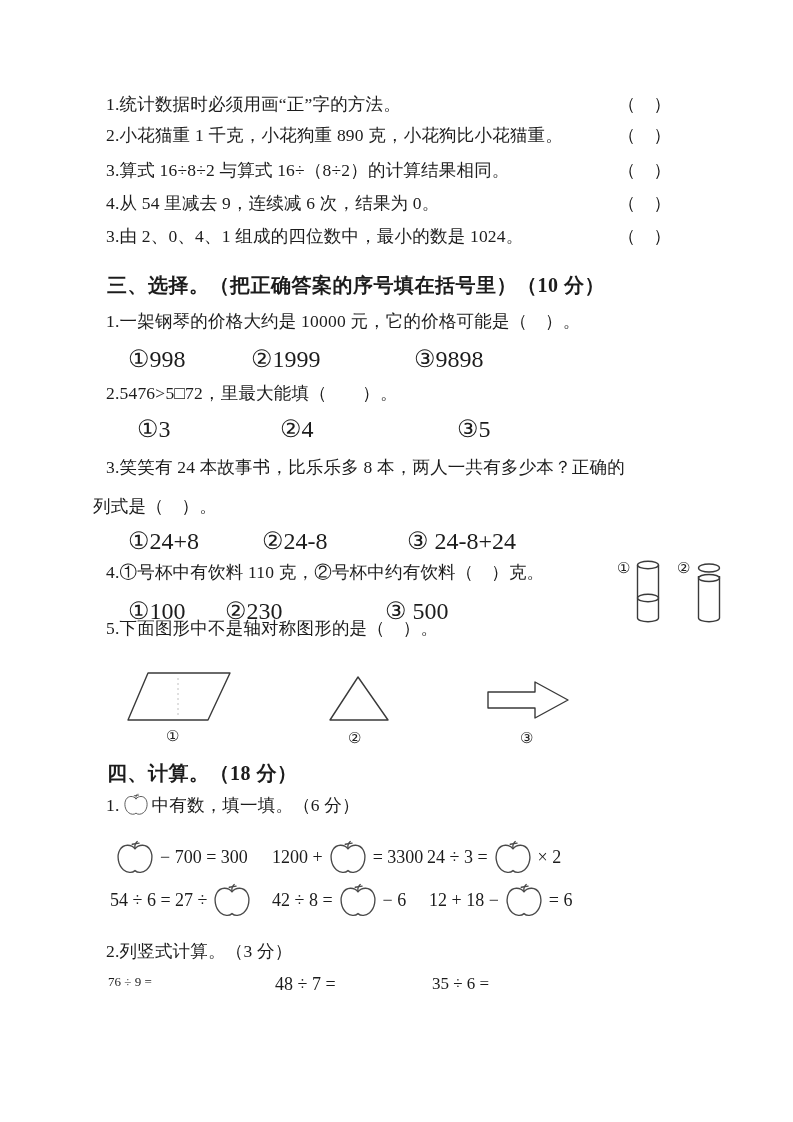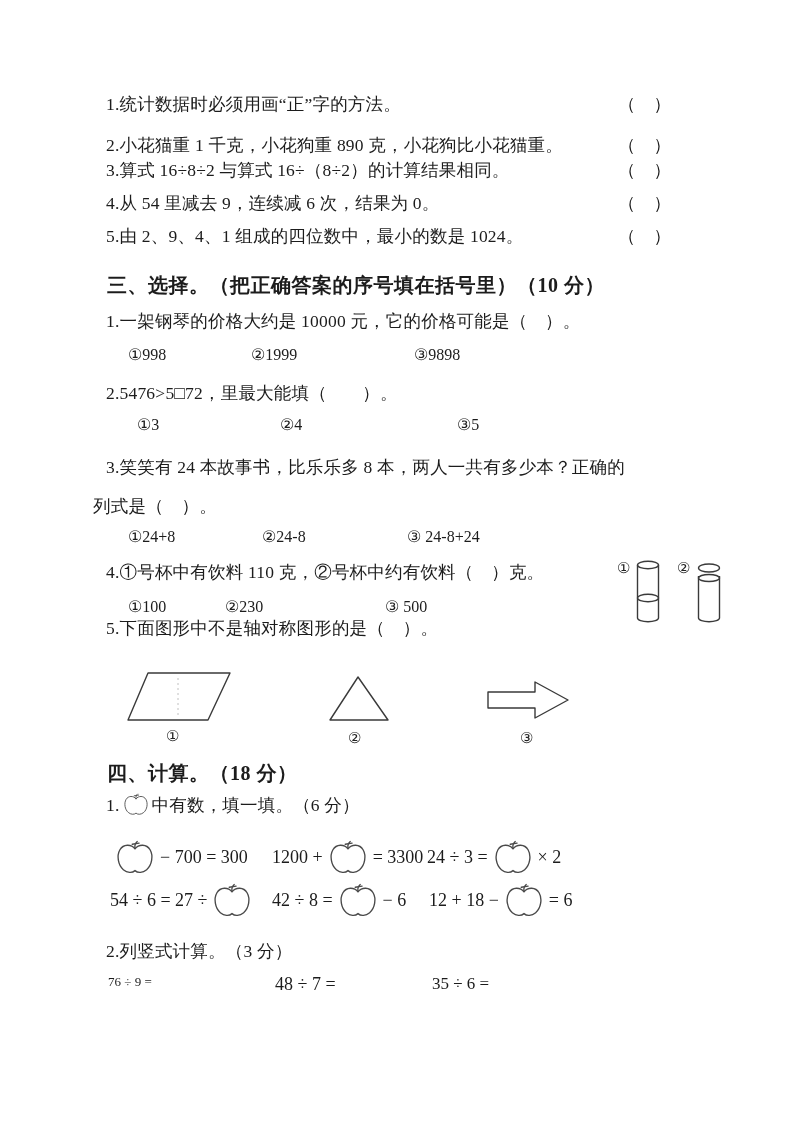--- a/index.html
+++ b/index.html
@@ -6,21 +6,21 @@
   .page{
     position:relative;width:793px;height:1122px;background:#ffffff;overflow:hidden;
     font-family:"Liberation Serif","DejaVu Serif",serif;color:#1c1c1c;
   }
   .line{position:absolute;left:106px;font-size:17.5px;line-height:22px;white-space:nowrap;letter-spacing:.2px;}
   .cont{left:93px;text-align:right;}
   .judge{width:606px;}
   .judge .jb{position:absolute;left:512px;}
   .heading{position:absolute;left:107px;font-size:20px;font-weight:bold;white-space:nowrap;letter-spacing:.5px;}
   .opts{position:absolute;left:0;top:0;width:793px;height:26px;}
-  .opts span{position:absolute;font-size:16px;white-space:nowrap;}
+  .opts span{position:absolute;font-size:24px;white-space:nowrap;}
   .eqrow{position:absolute;left:0;width:638px;height:44px;}
   .eq{position:absolute;top:0;display:inline-flex;align-items:center;gap:5px;font-size:18px;white-space:nowrap;}
   .apple{width:40px;height:35px;flex:0 0 auto;}
   .apple-sm{width:26px;height:23px;vertical-align:-4px;}
   .ap{fill:none;stroke:#4a4a4a;stroke-width:1.4;stroke-linecap:round;}
   .titleline{display:inline-flex;align-items:center;gap:3px;}
   .figure{position:absolute;}
   .shp{fill:none;stroke:#3a3a3a;stroke-width:1.4;stroke-linejoin:round;}
   .dash{stroke:#c0c0c0;stroke-width:1;stroke-dasharray:2,3;}
   .figlabel{font-size:15px;fill:#222;font-family:"Liberation Serif","DejaVu Serif",serif;}
@@ -37,34 +37,34 @@
     </symbol>
   </defs>
 </svg>
 
 <div class="page">
 
   <div class="line judge" style="top:93px">
     <span>1.统计数据时必须用画“正”字的方法。</span>
     <span class="jb">（　）</span>
   </div>
-  <div class="line judge" style="top:134px">
+  <div class="line judge" style="top:124px">
     <span>2.小花猫重 1 千克，小花狗重 890 克，小花狗比小花猫重。</span>
     <span class="jb">（　）</span>
   </div>
   <div class="line judge" style="top:159px">
     <span>3.算式 16÷8÷2 与算式 16÷（8÷2）的计算结果相同。</span>
     <span class="jb">（　）</span>
   </div>
   <div class="line judge" style="top:192px">
     <span>4.从 54 里减去 9，连续减 6 次，结果为 0。</span>
     <span class="jb">（　）</span>
   </div>
   <div class="line judge" style="top:225px">
-    <span>5.由 2、9、4、1 组成的四位数中，最小的数是 1024。</span>
+    <span>3.由 2、0、4、1 组成的四位数中，最小的数是 1024。</span>
     <span class="jb">（　）</span>
   </div>
 
   <div class="heading" style="top:272px">三、选择。（把正确答案的序号填在括号里）（10 分）</div>
 
   <div class="line" style="top:310px">1.一架钢琴的价格大约是 10000 元，它的价格可能是（　）。</div>
   <div class="opts" style="top:345px">
     <span style="left:128px">①998</span>
     <span style="left:251px">②1999</span>
     <span style="left:414px">③9898</span>

